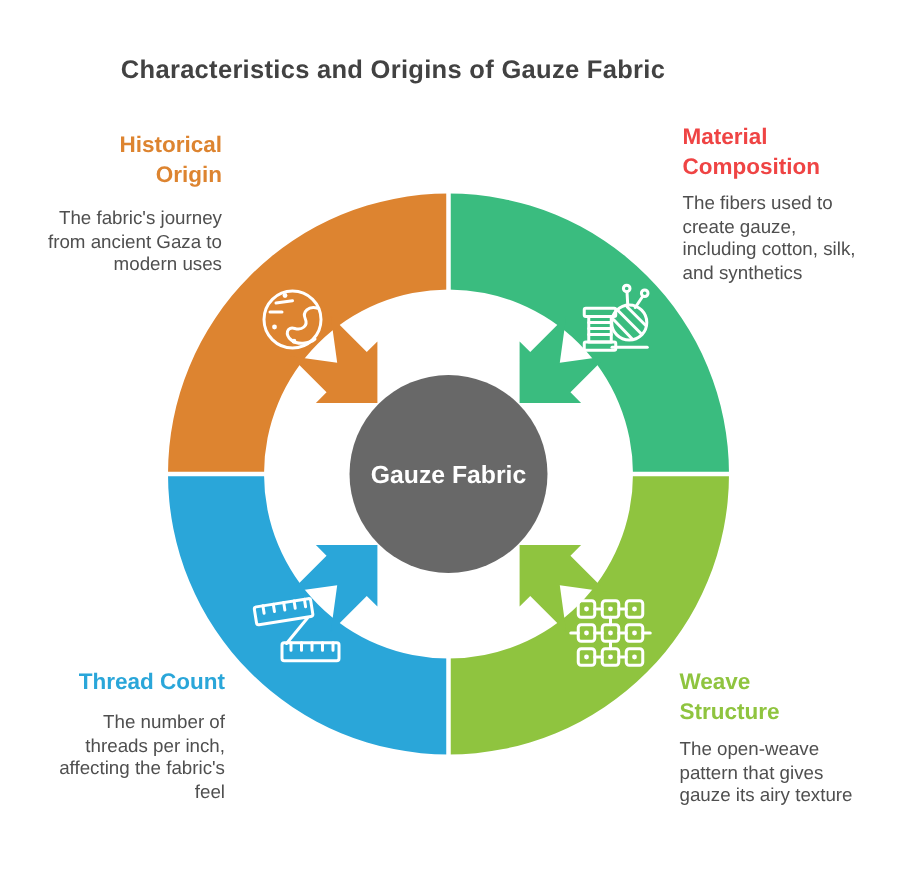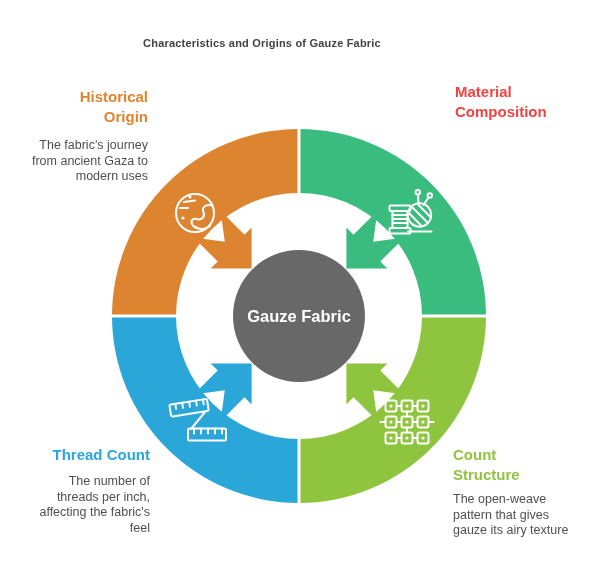--- a/index.html
+++ b/index.html
@@ -3,21 +3,21 @@
 <meta charset="utf-8">
 <style>
   html,body{margin:0;padding:0;}
   body{
     width:600px;height:585px;background:#ffffff;overflow:hidden;position:relative;
     font-family:"Liberation Sans", sans-serif;
   }
   .stage{position:absolute;inset:0;}
   .title{
     position:absolute;top:37px;left:62px;width:400px;text-align:center;
-    font-size:11px;font-weight:700;color:#424242;letter-spacing:.2px;
+    font-size:17px;font-weight:700;color:#424242;letter-spacing:.2px;
   }
   .sec-head{
     position:absolute;font-size:15px;font-weight:700;line-height:20px;white-space:pre-line;
   }
   .sec-body{
     position:absolute;font-size:12.5px;line-height:15.5px;color:#4f4f4f;white-space:pre-line;
   }
   .tl-head{top:87px;right:452px;width:150px;text-align:right;}
   .tl-body{top:138px;right:452px;width:170px;text-align:right;}
   .tr-head{top:82px;left:455px;width:145px;text-align:left;}
@@ -122,26 +122,30 @@
   </svg>
 
   <div class="sec-head tl-head" style="color: rgb(221, 132, 48);">Historical
 Origin</div>
   <div class="sec-body tl-body" style="color: rgb(79, 79, 79);">The fabric's journey
 from ancient Gaza to
 modern uses</div>
 
   <div class="sec-head tr-head" style="color: #ef4444;">Material
 Composition</div>
+  <div class="sec-body tr-body" style="color: rgb(79, 79, 79);">The fibers used to
+create gauze,
+including cotton, silk,
+and synthetics</div>
 
   <div class="sec-head bl-head" style="color: rgb(42, 166, 217);">Thread Count</div>
   <div class="sec-body bl-body" style="color: rgb(79, 79, 79);">The number of
 threads per inch,
 affecting the fabric's
 feel</div>
 
-  <div class="sec-head br-head" style="color: rgb(143, 196, 63);">Count
+  <div class="sec-head br-head" style="color: rgb(143, 196, 63);">Weave
 Structure</div>
   <div class="sec-body br-body" style="color: rgb(79, 79, 79);">The open-weave
 pattern that gives
 gauze its airy texture</div>
 
 </div>
 
 </body></html>

